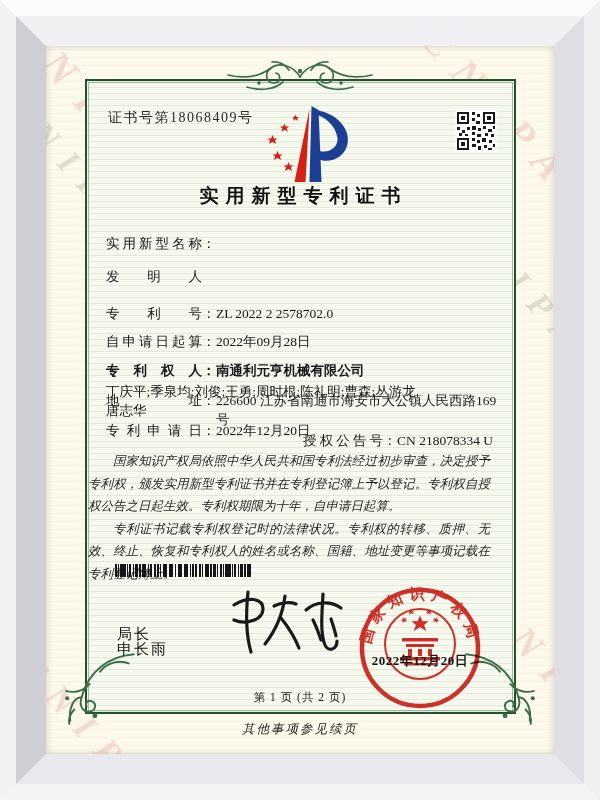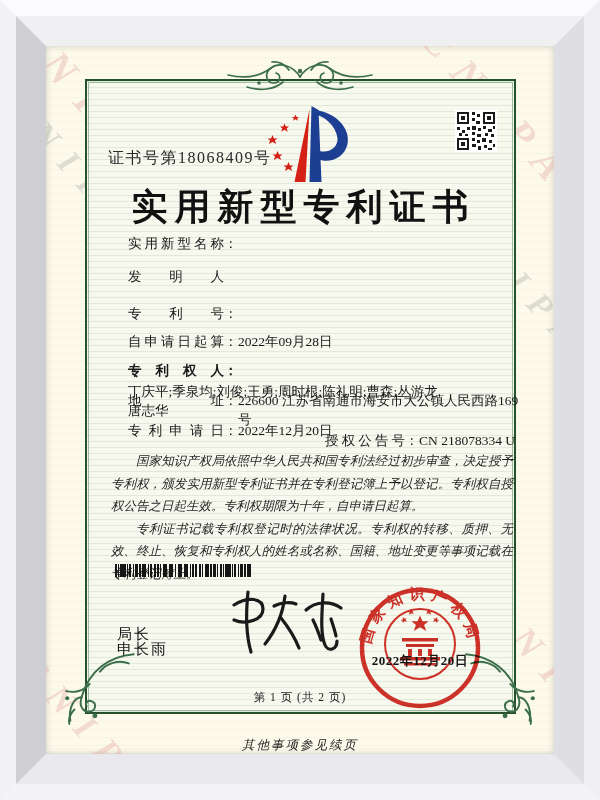--- a/index.html
+++ b/index.html
@@ -31,43 +31,43 @@
   
   .cert-border{position:absolute;left:39px;top:33px;width:431px;height:635px;
     border:2px solid #24512c;
     background:#f7f8ee;
     background-image:repeating-linear-gradient(0deg,rgba(110,155,115,0.16) 0 1px,transparent 1px 6px);}
   .cert-border::after{content:"";position:absolute;inset:1px;border:1px solid #9dbb9e;}
 
   .ornament{position:absolute;pointer-events:none;}
 
   
-  .cert-number{position:absolute;left:62px;top:63px;font-size:16px;
-    letter-spacing:1.5px;color:#2a2a2a;margin-top:39px;}
+  .cert-number{position:absolute;left:62px;top:63px;font-size:14px;
+    letter-spacing:1.5px;color:#2a2a2a;}
   .logo{position:absolute;left:211px;top:56px;width:95px;height:84px;}
   .qr{position:absolute;left:409px;top:64px;width:42px;height:42px;}
   .title{position:absolute;left:0;top:137px;width:508px;text-align:center;
-    font-size:36px;font-weight:bold;letter-spacing:7px;color:#111;text-indent:7px;}
-
-  .field{position:absolute;display:flex;font-size:13.5px;color:#1a1a1a;line-height:19px;margin-left:22px;}
+    font-size:19px;font-weight:bold;letter-spacing:7px;color:#111;text-indent:7px;}
+
+  .field{position:absolute;display:flex;font-size:13.5px;color:#1a1a1a;line-height:19px;}
   .flabel{width:96px;text-align:justify;text-align-last:justify;flex:0 0 96px;}
   .fcolon{flex:0 0 14px;}
   .fvalue{white-space:pre-line;}
   .f-left{left:60px;width:400px;}
   .f-name{top:188px;}
   .f-inv{top:221px;flex-direction:column;}
   .f-pno{top:258px;}
   .f-fil{top:286px;}
   .f-owner{top:315px;font-weight:bold;}
   .f-addr{top:345px;justify-content:center;}
   .f-gdate{top:375px;}
   .f-gno{left:257px;top:385px;width:210px;}
   .f-gno .flabel{width:80px;flex:0 0 80px;}
 
-  .paras{position:absolute;left:65px;top:404px;width:402px;font-size:12.5px;
+  .paras{position:absolute;left:42px;top:404px;width:402px;font-size:12.5px;
     line-height:22.5px;color:#1f1f1f;font-style:italic;text-align:justify;}
   .paras p{margin:0;text-indent:2em;}
 
   .barcode{position:absolute;left:69px;top:518px;width:137px;height:13px;
     background:
       repeating-linear-gradient(90deg,#161616 0 1px,transparent 1px 3px),
       repeating-linear-gradient(90deg,#161616 0 2px,transparent 2px 7px),
       repeating-linear-gradient(90deg,#161616 0 1px,transparent 1px 5px);}
 
   .director-label{position:absolute;left:71px;top:579px;font-size:15px;color:#111;letter-spacing:2px;}
@@ -75,21 +75,21 @@
   .signature{position:absolute;left:172px;top:542px;width:130px;height:72px;}
 
   .seal{position:absolute;left:312px;top:540px;width:124px;height:124px;
     mix-blend-mode:multiply;opacity:0.95;z-index:5;}
   .seal-date{position:absolute;left:312px;top:606px;width:124px;text-align:center;
     font-size:13px;font-weight:bold;color:#151515;letter-spacing:0.5px;z-index:6;}
 
   .page-info{position:absolute;left:0;top:644px;width:508px;text-align:center;
     font-size:11.5px;color:#222;letter-spacing:1px;}
   .continuation{position:absolute;left:0;top:675px;width:508px;text-align:center;
-    font-size:12.5px;color:#222;font-style:italic;letter-spacing:2px;margin-top:16px;}
+    font-size:12.5px;color:#222;font-style:italic;letter-spacing:2px;}
 </style>
 </head>
 <body>
 
 <div class="frame-outer">
   <div class="frame-inner">
     <div class="paper">
 
       <div class="wm wm-pink" style="left:-10px;top:-40px;font-size:42px;">CNIPA</div>
       <div class="wm wm-grey" style="left:-20px;top:40px;font-size:34px;">CNIPA</div>
@@ -206,29 +206,31 @@
       </div>
       <div class="field f-left f-inv">
         <span class="flabel">发明人</span>
           <span class="fcolon">：</span>
           <span class="fvalue">丁庆平;季泉均;刘俊;王勇;周时根;陈礼明;曹森;丛游龙
 唐志华</span>
       </div>
       <div class="field f-left f-pno">
         <span class="flabel">专利号</span>
           <span class="fcolon">：</span>
+          <span class="fvalue">ZL 2022 2 2578702.0</span>
       </div>
       <div class="field f-left f-fil">
         <span class="flabel">自申请日起算</span>
           <span class="fcolon">：</span>
           <span class="fvalue">2022年09月28日</span>
       </div>
       <div class="field f-left f-owner">
         <span class="flabel">专利权人</span>
           <span class="fcolon">：</span>
+          <span class="fvalue">南通利元亨机械有限公司</span>
       </div>
       <div class="field f-left f-addr">
         <span class="flabel">地址</span>
           <span class="fcolon">：</span>
           <span class="fvalue">226600 江苏省南通市海安市大公镇人民西路169号</span>
       </div>
       <div class="field f-left f-gdate">
         <span class="flabel">专利申请日</span>
           <span class="fcolon">：</span>
           <span class="fvalue">2022年12月20日</span>

